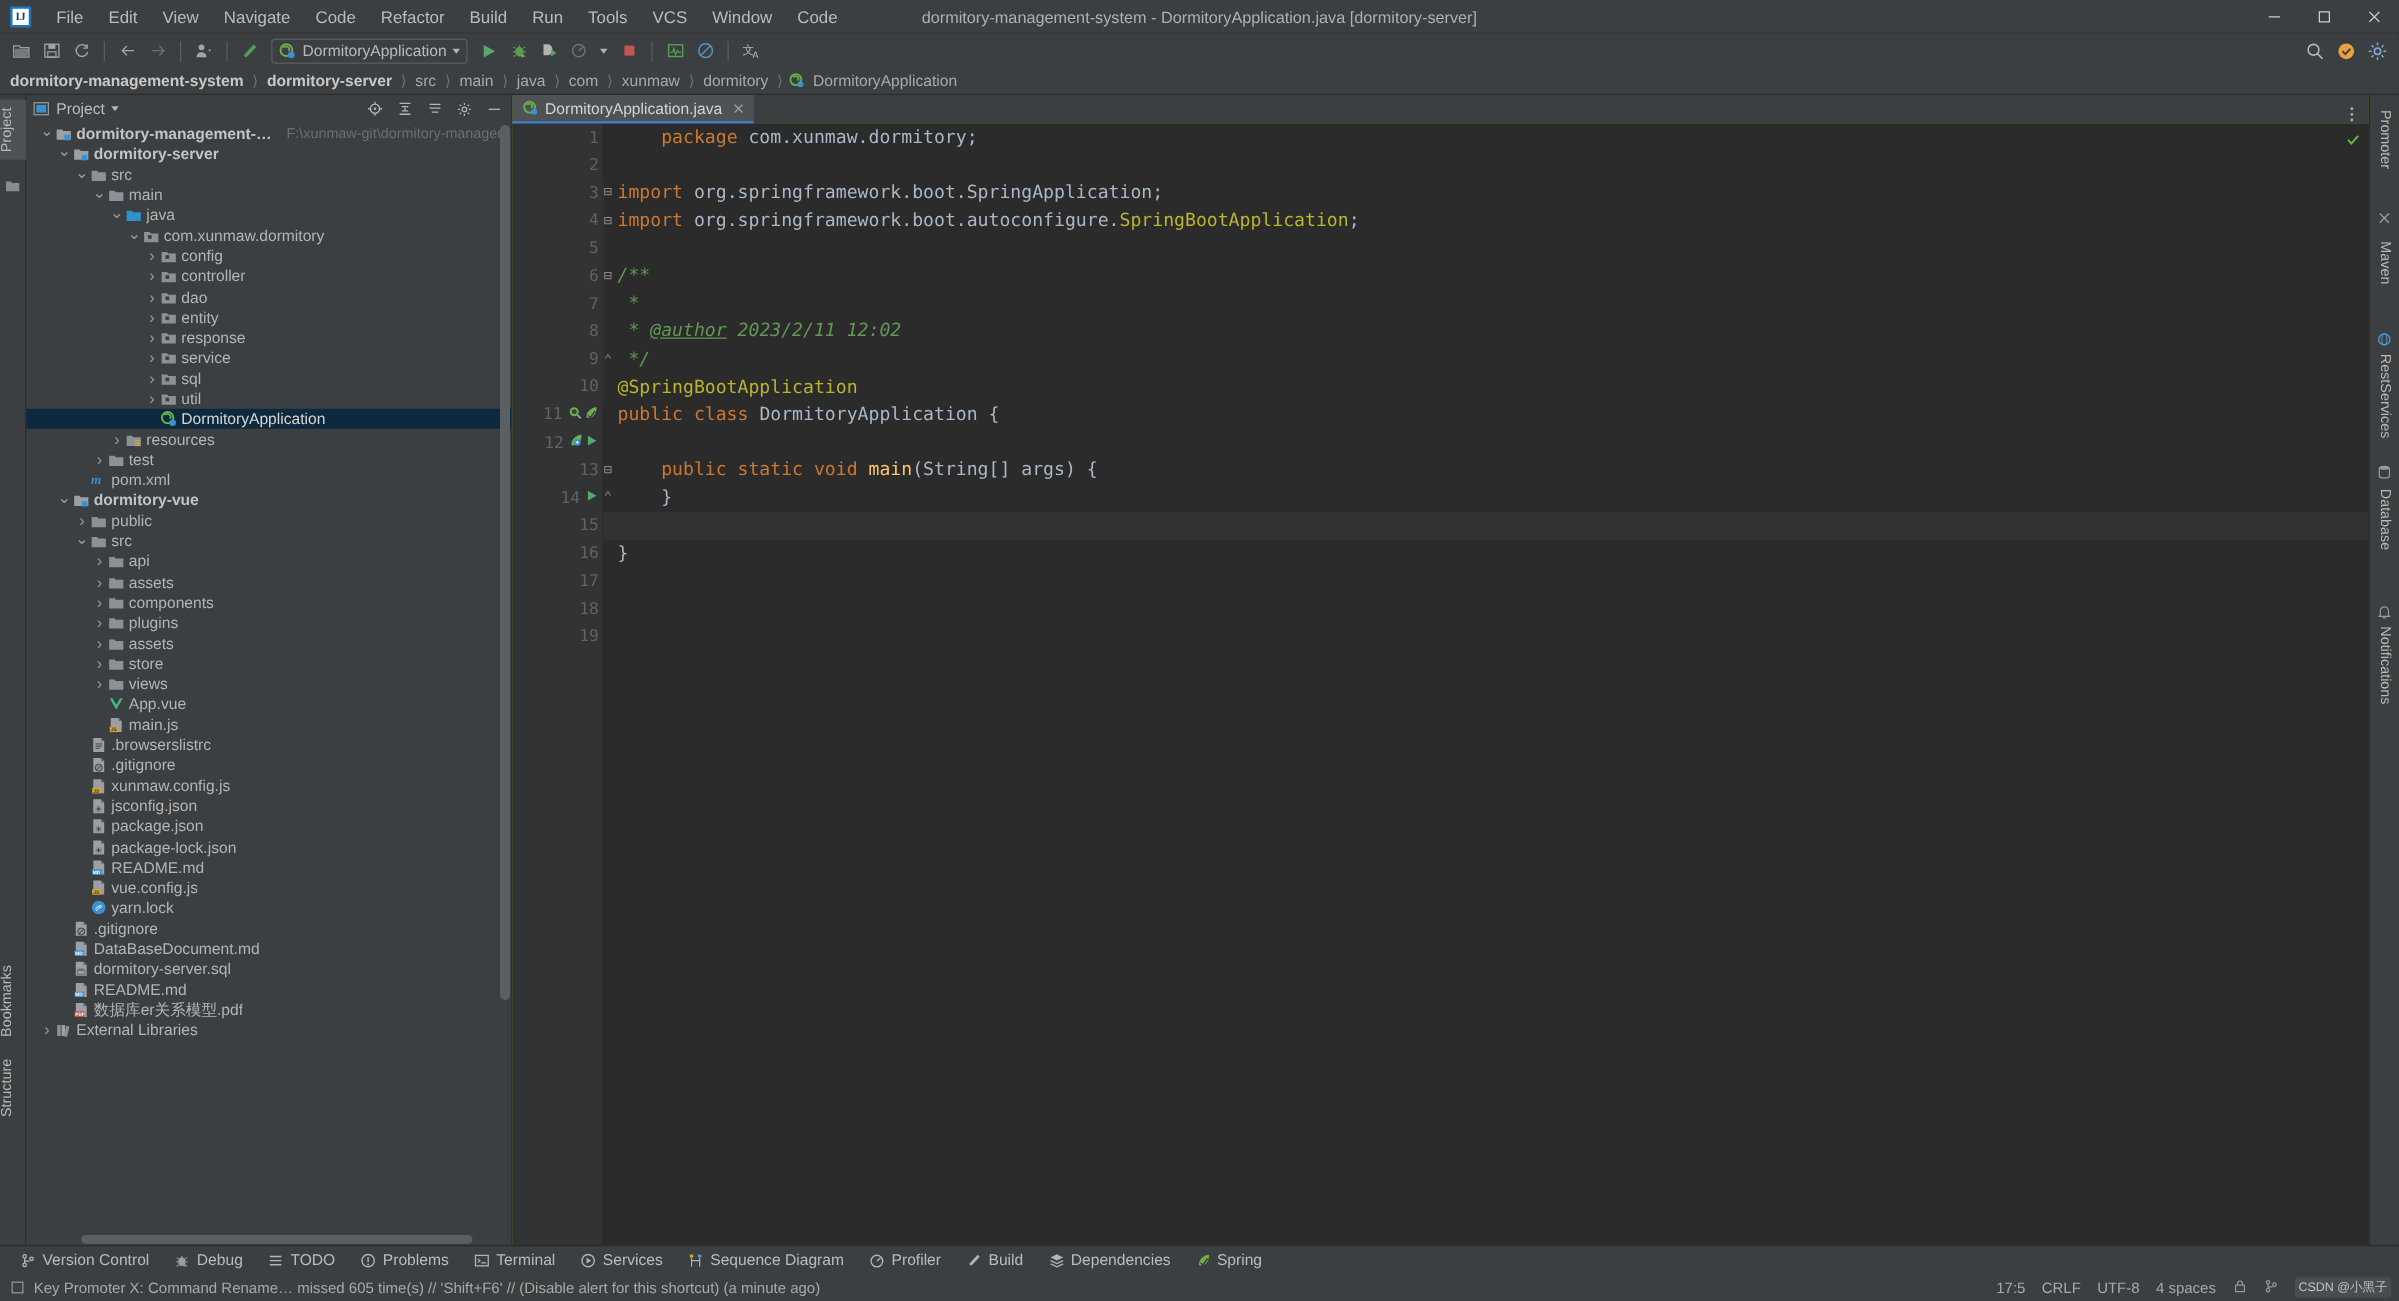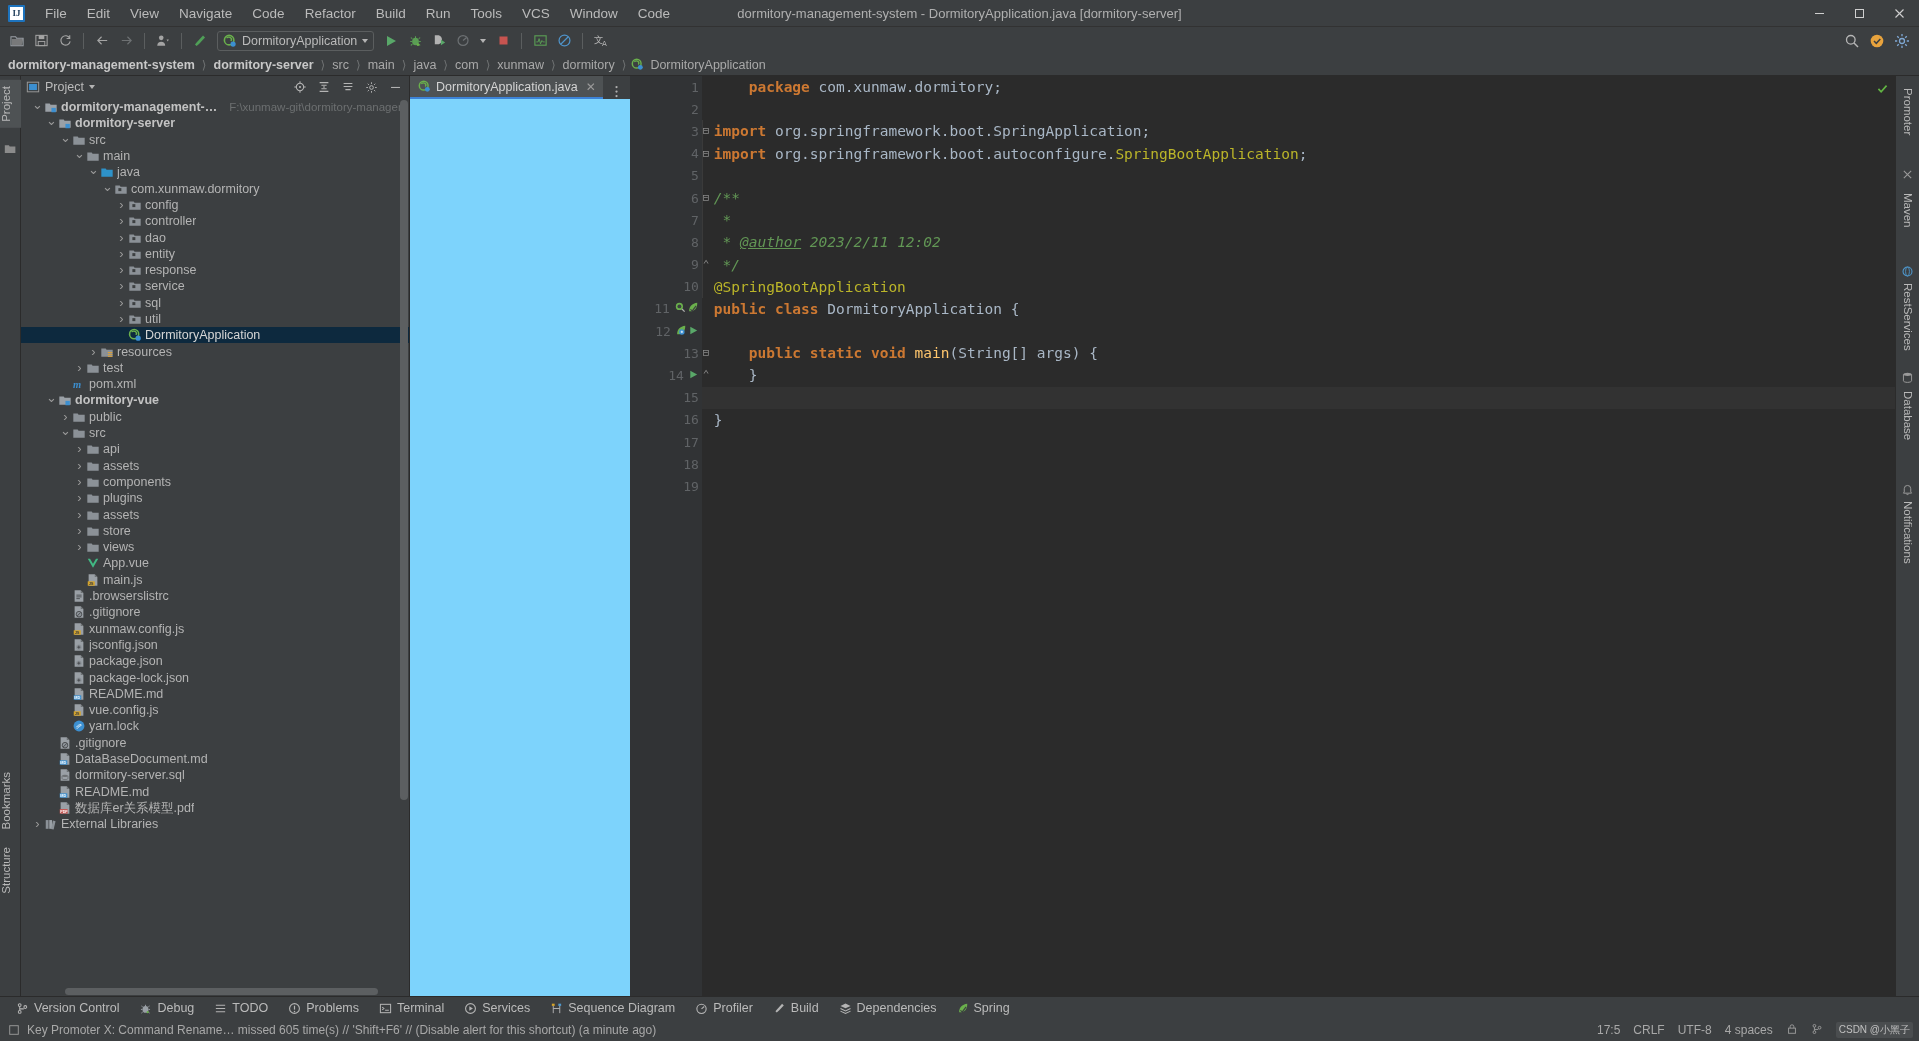--- a/index.html
+++ b/index.html
@@ -105,21 +105,21 @@
   .tree-vscroll{
     position:absolute;right:1px;top:2px;width:8px;height:700px;background:#5c5f61;border-radius:4px;
   }
   .tree-hscroll-wrap{
     height:9px;flex:0 0 9px;background:#3c3f41;position:relative;
   }
   .tree-hscroll{position:absolute;left:44px;top:1px;width:313px;height:7px;background:#5c5f61;border-radius:4px;}
   .panel-split{width:1px;background:#2b2b2b;flex:0 0 1px;}
 
   
-  .editor-col{flex:1 1 auto;display:flex;flex-direction:row;min-width:0;background:#7dd3fc;}
+  .editor-col{flex:1 1 auto;display:flex;flex-direction:column;min-width:0;background:#84cc16;}
   .tabbar{
     height:23px;background:#3c3f41;display:flex;align-items:flex-end;flex:0 0 23px;position:relative;
   }
   .etab{
     height:23px;display:flex;align-items:center;gap:5px;padding:0 7px 0 8px;
     background:#4e5254;border-bottom:2px solid #3d83d7;font-size:12.5px;color:#d4d4d4;
   }
   .etab .x{color:#9b9b9b;font-size:12px;margin-left:3px;}
   .tabbar-right{margin-left:auto;display:flex;align-items:center;padding:0 6px;}
   .editor-wrap{flex:1 1 auto;display:flex;min-height:0;position:relative;background:#2b2b2b;}
@@ -132,21 +132,21 @@
     color:#606366;padding-right:3px;position:relative;
   }
   .gl .num{width:26px;text-align:right;}
   .code{
     flex:1 1 auto;background:#2b2b2b;position:relative;overflow:hidden;
     font-family:"DejaVu Sans Mono",monospace;font-size:14.5px;
   }
   .cl{height:22.2px;line-height:22.2px;padding-left:12px;white-space:pre;color:#a9b7c6;}
   .cl.cursorline{background:#323232;}
   .vline{position:absolute;left:64px;top:0;bottom:0;width:1px;background:#3a3a3a;}
-  .kw{color:#cc7832;font-weight:bold;}
+  .kw{color:#cc7832;}
   .an{color:#bbb529;}
   .cm{color:#629755;font-style:italic;}
   .cmt{color:#629755;font-style:italic;text-decoration:underline;}
   .cls{color:#a9b7c6;}
   .mth{color:#ffc66d;}
   .itc{font-style:italic;}
 
   
   .rightstrip{
     width:24px;flex:0 0 24px;background:#3c3f41;border-left:1px solid #2b2b2b;

